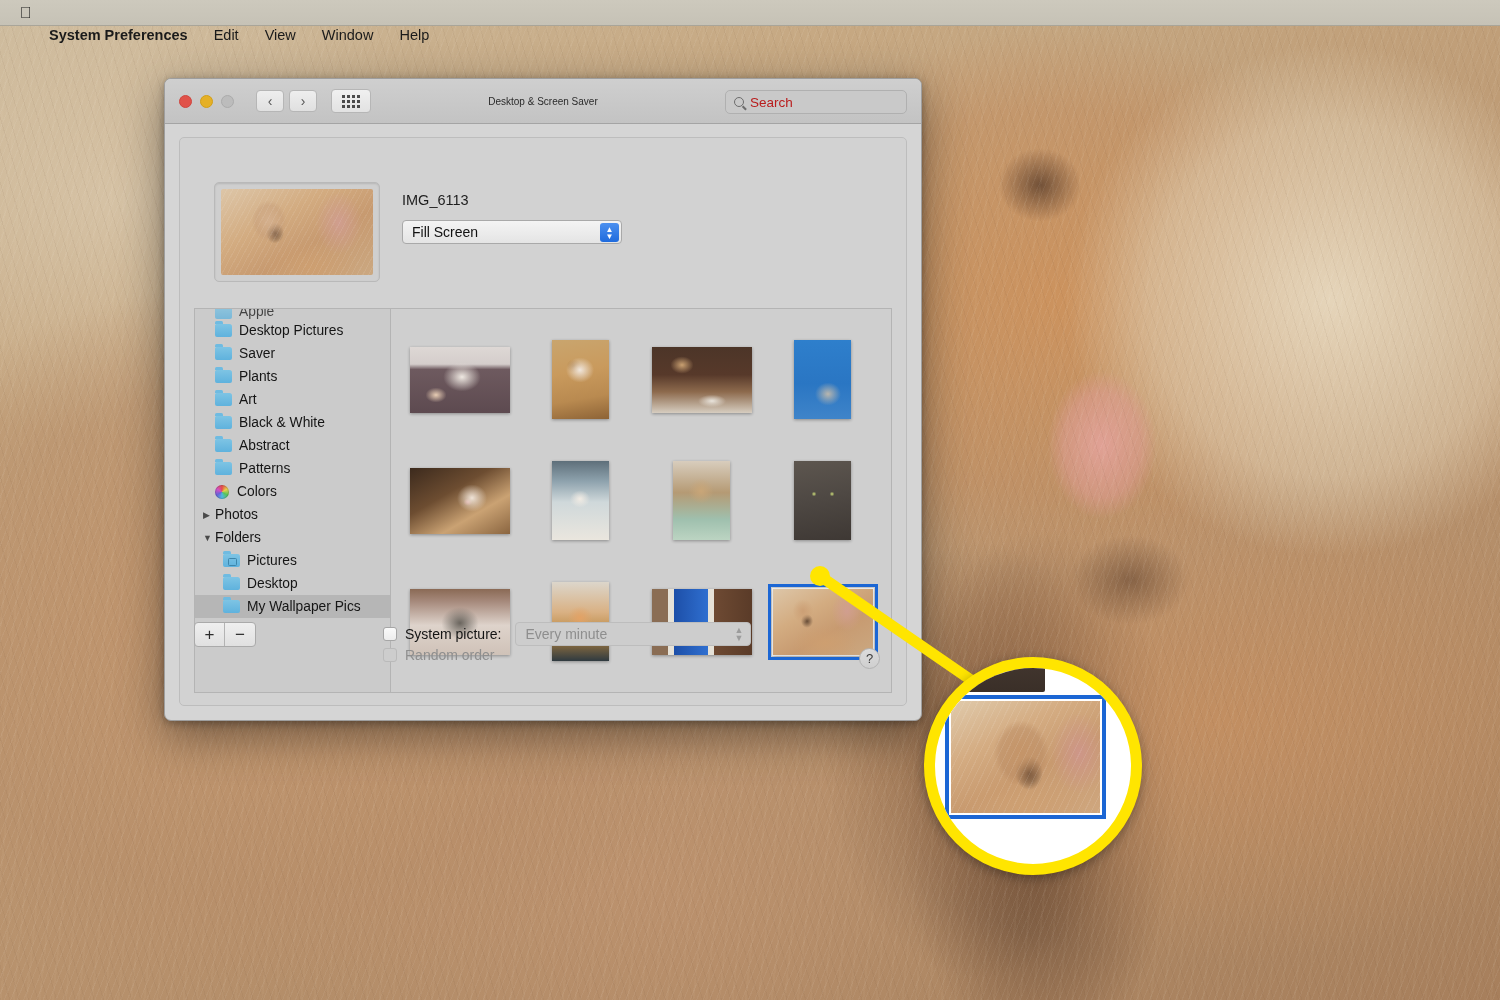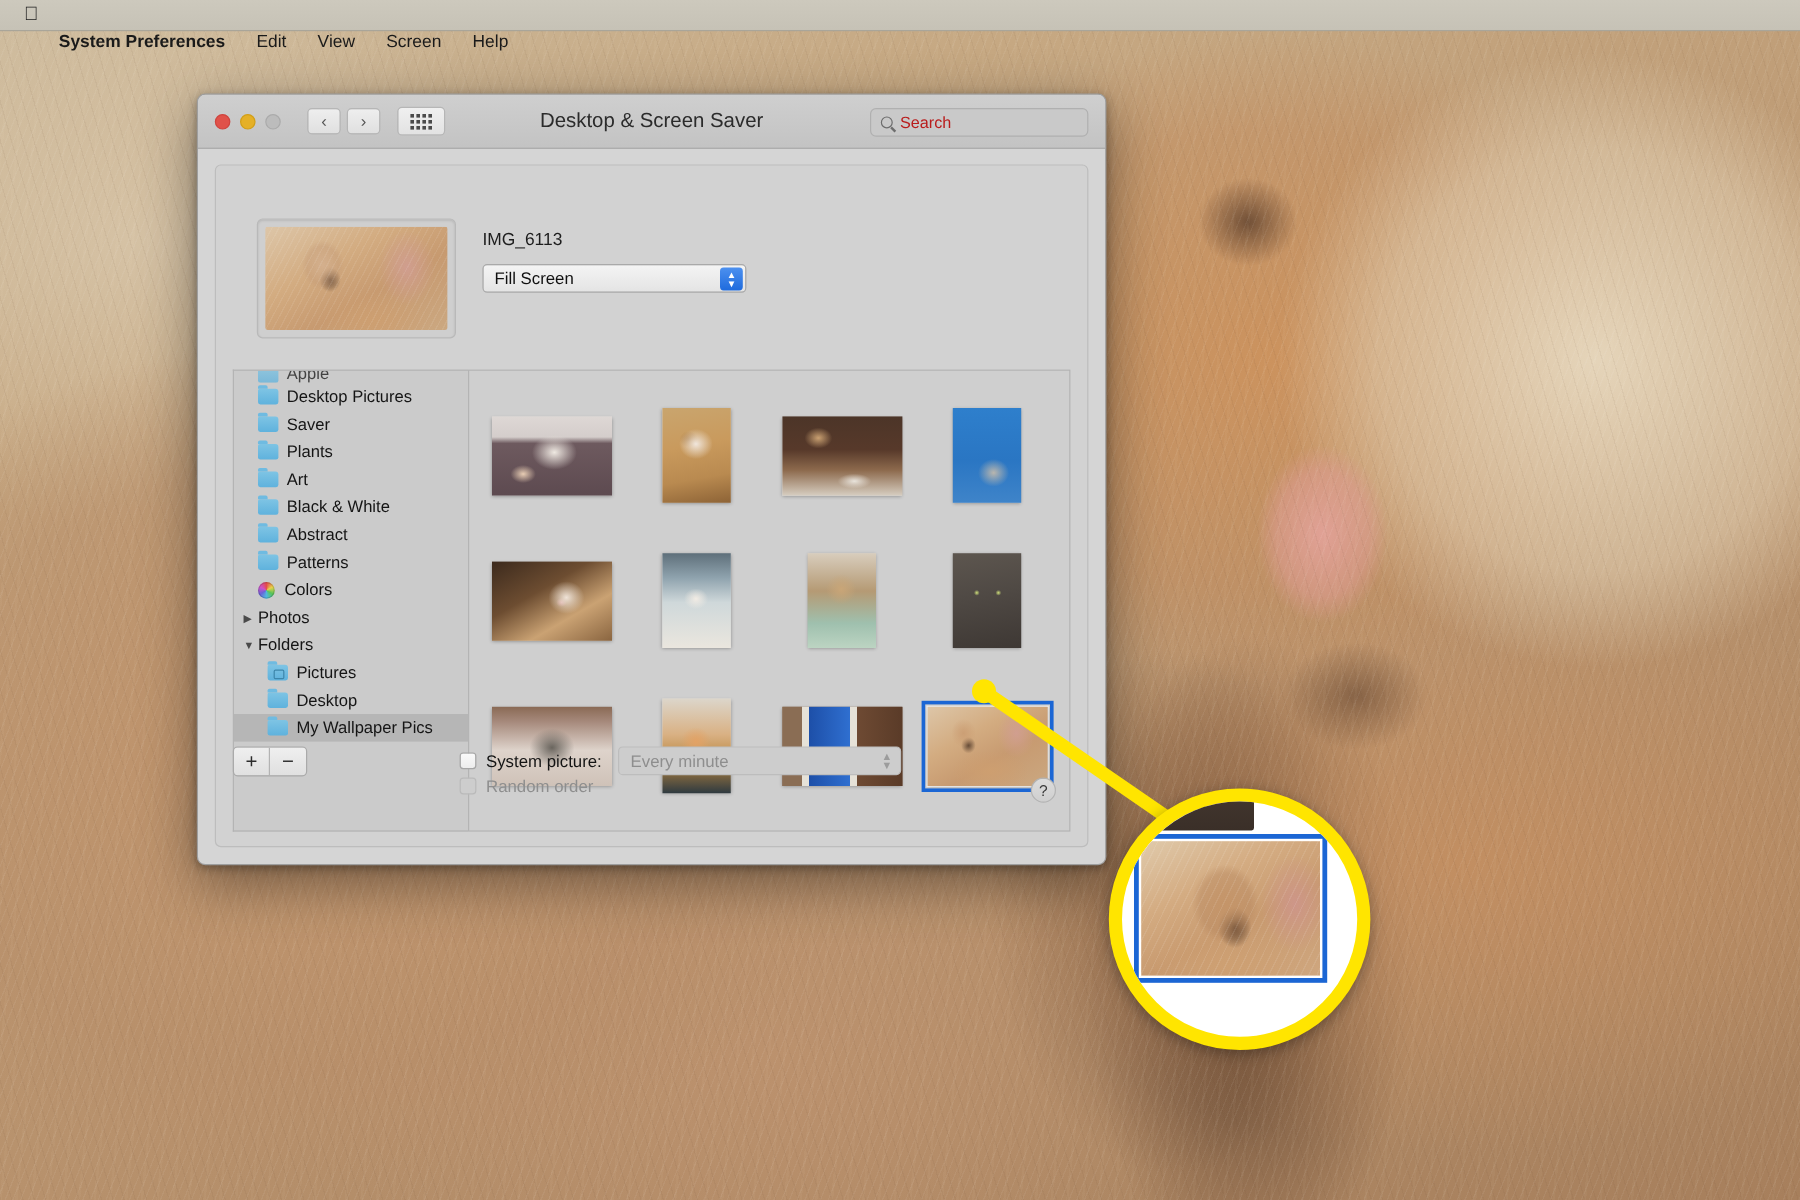--- a/index.html
+++ b/index.html
@@ -89,21 +89,21 @@
     margin-left: 14px; width: 40px; height: 24px; border-radius: 4px;
     background: linear-gradient(180deg,#f0f0f0 0%,#e2e2e2 100%);
     border: 1px solid #b6b6b6;
     display: flex; align-items: center; justify-content: center;
   }
   .dots { display: grid; grid-template-columns: repeat(4,3px); gap: 2px; }
   .dots i { width: 3px; height: 3px; background: #4a4a4a; display: block; }
 
   #win-title {
     position: absolute; left: 0; right: 0; text-align: center;
-    font-size: 17px; color: #2b2b2b; pointer-events: none;
+    font-size: 10px; color: #2b2b2b; pointer-events: none;
   }
   #search-field {
     position: absolute; right: 14px; top: 11px;
     width: 182px; height: 24px; border-radius: 5px;
     background: #c9c9c9; border: 1px solid #b0b0b0;
     display: flex; align-items: center; gap: 6px; padding: 0 8px;
   }
   #search-field .mag {
     width: 10px; height: 10px; border: 1.6px solid #6d6d6d; border-radius: 50%;
     position: relative; flex: none;
@@ -318,21 +318,21 @@
 </head>
 <body>
 
 <div id="wallpaper"></div>
 
 <div id="menubar">
   <div class="menu-apple"></div>
   <div class="menu-item bold">System Preferences</div>
   <div class="menu-item">Edit</div>
   <div class="menu-item">View</div>
-  <div class="menu-item">Screen</div>
+  <div class="menu-item">Window</div>
   <div class="menu-item">Help</div>
 </div>
 
 <div id="prefs-window">
 
   <div id="titlebar">
     <div class="lights">
       <div class="light red"></div>
       <div class="light yellow"></div>
       <div class="light green"></div>

